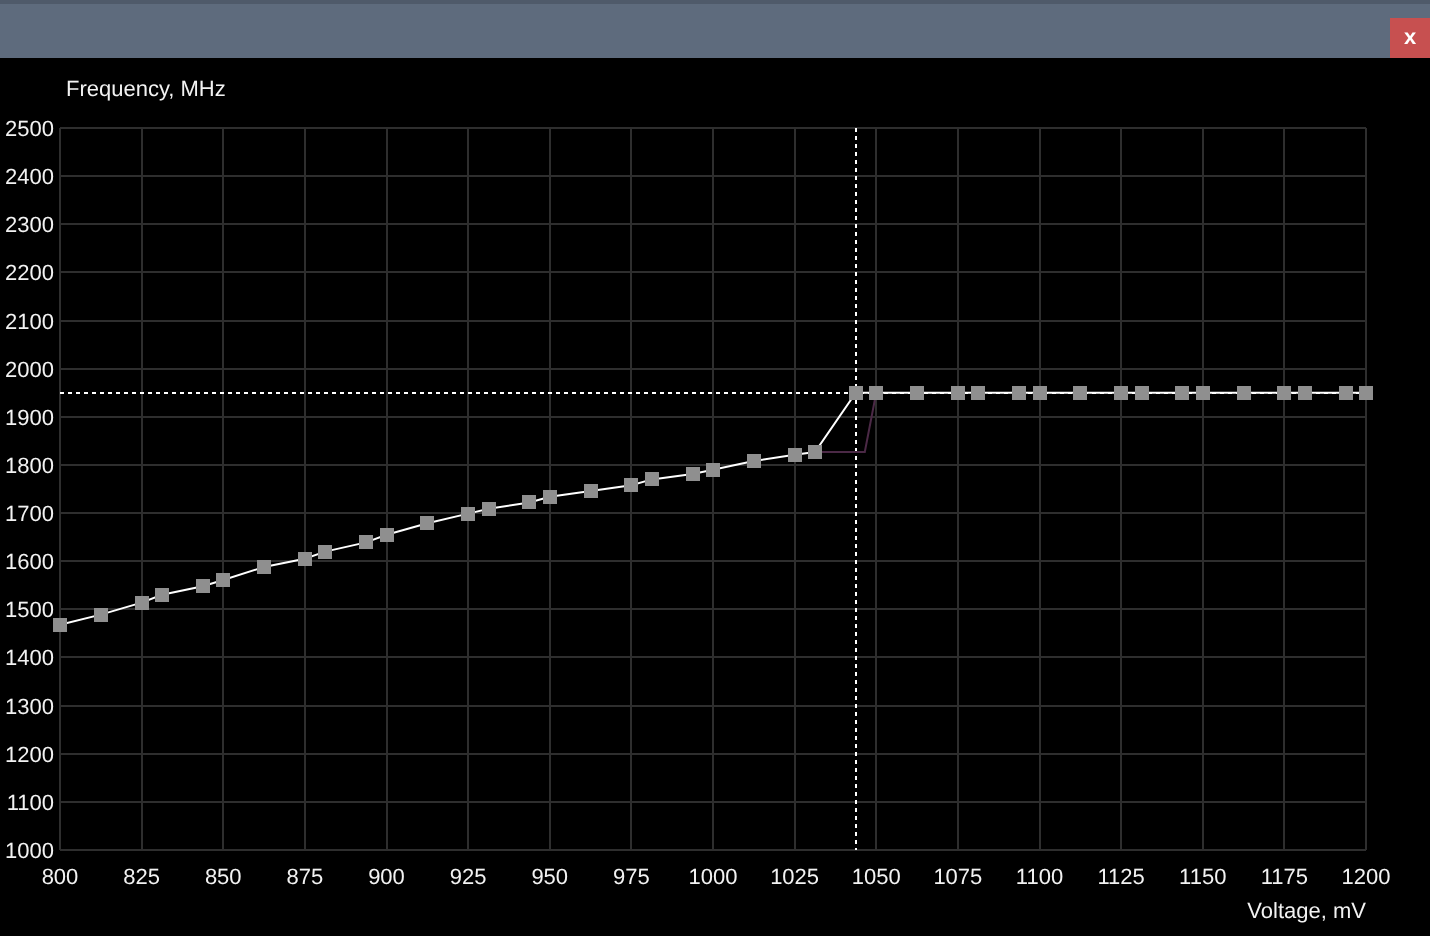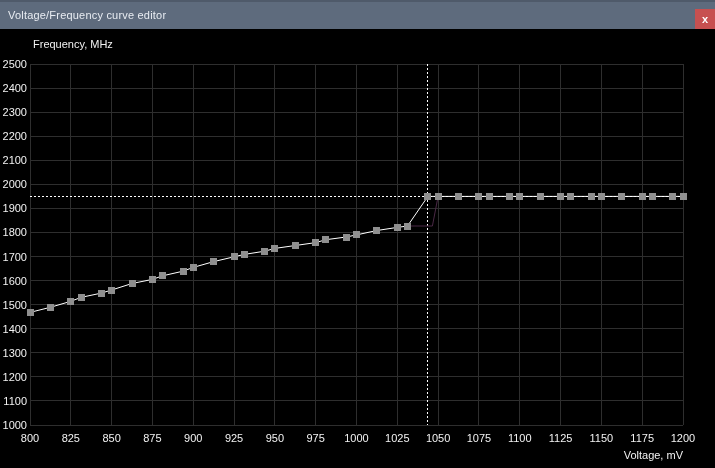--- a/index.html
+++ b/index.html
@@ -26,21 +26,20 @@
   }
   svg text{
     font-family:"Liberation Sans", sans-serif;
     font-size:11px;
   }
 </style>
 </head>
 <body>
 
 <div class="titlebar" style="background: linear-gradient(rgb(79, 90, 106), rgb(79, 90, 106) 2px, rgb(94, 107, 125) 2px);">
-  <span class="titlebar-text" style="color: rgb(232, 236, 242);">Voltage/Frequency curve editor</span>
   <div class="close-btn" style="background: rgb(199, 80, 80); color: rgb(255, 255, 255);">
     <span>x</span>
   </div>
 </div>
 
 <svg id="chart" width="715" height="468" viewBox="0 0 715 468" style="position:absolute;top:0;left:0;">
     <line x1="30" y1="64" x2="30" y2="425" stroke="#2e2e2e" stroke-width="1" shape-rendering="crispEdges"></line>
     <line x1="70.8125" y1="64" x2="70.8125" y2="425" stroke="#2e2e2e" stroke-width="1" shape-rendering="crispEdges"></line>
     <line x1="111.625" y1="64" x2="111.625" y2="425" stroke="#2e2e2e" stroke-width="1" shape-rendering="crispEdges"></line>
     <line x1="152.4375" y1="64" x2="152.4375" y2="425" stroke="#2e2e2e" stroke-width="1" shape-rendering="crispEdges"></line>

